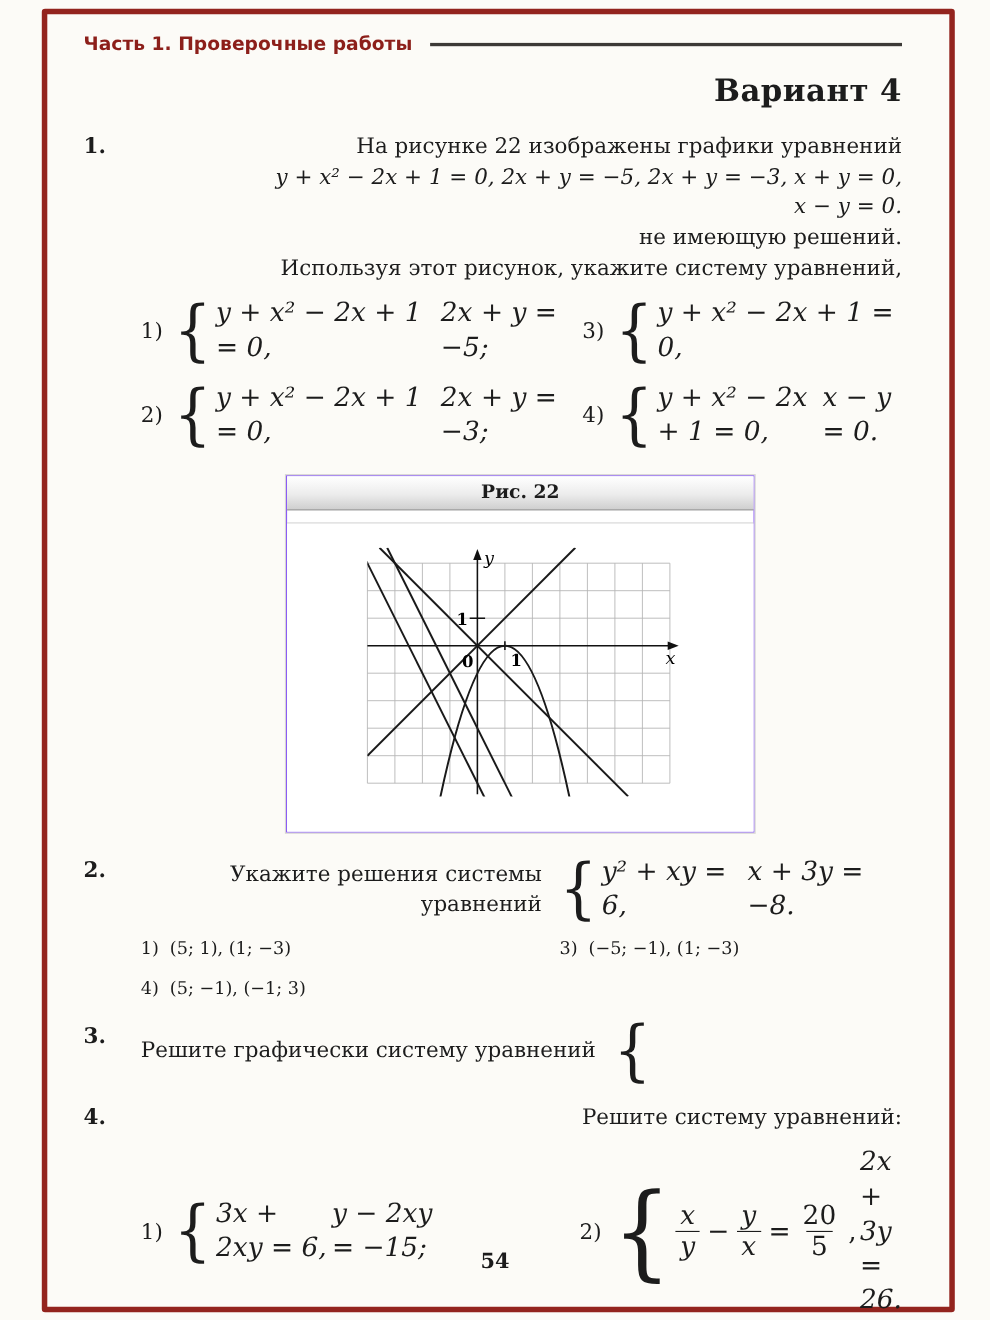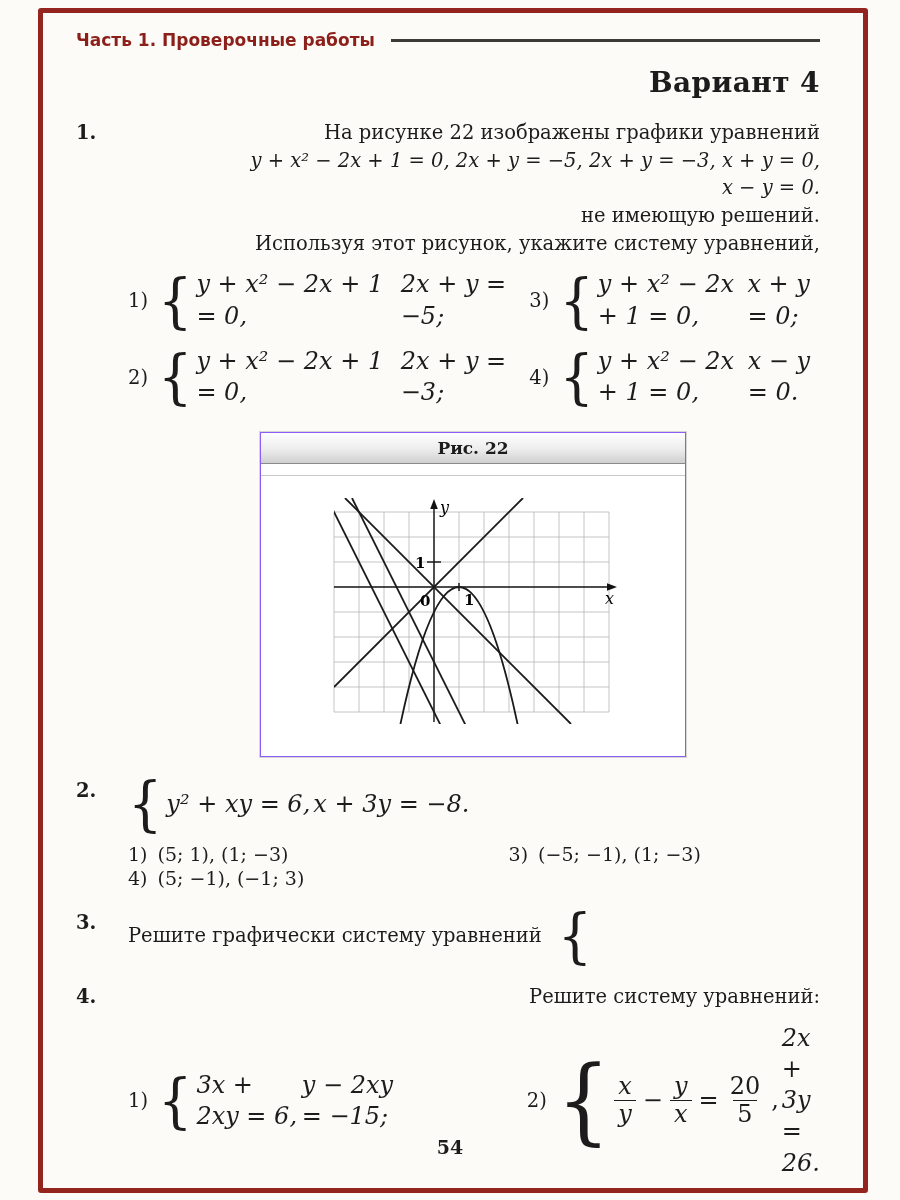--- a/index.html
+++ b/index.html
@@ -42,21 +42,21 @@
   .fig-title {
     height:30px; display:flex; align-items:center; justify-content:center;
     font-weight:bold; font-size:17px;
     background:linear-gradient(180deg,#ffffff 0%,#ececec 55%,#cfcfcf 100%);
     border-bottom:1px solid #8a8a8a;
   }
   .fig-strip { height:11px; border-bottom:1px solid #c9c9c9; }
   .fig-body { padding:16px 0 24px; display:flex; justify-content:center; background:#fff; }
 
   .inline-row { display:flex; align-items:center; gap:16px; }
-  .optgrid { display:grid; grid-template-columns:55% 45%; row-gap:2px; margin-top:12px; font-size:19px; }
+  .optgrid { display:grid; grid-template-columns:55% 45%; row-gap:18px; margin-top:12px; font-size:16px; }
   .optlabel { margin-right:10px; }
 
   .p4row { display:flex; align-items:center; gap:110px; margin-top:12px; }
 
   .fracline { display:flex; align-items:center; gap:7px; }
   .frac { display:inline-flex; flex-direction:column; align-items:center; }
   .fnum { display:block; padding:0 4px 1px; line-height:1.05; }
   .fden { display:block; border-top:1.6px solid #1c1c1c; padding:1px 4px 0; line-height:1.05; }
 
   .pagenum { position:absolute; bottom:42px; left:0; right:0; text-align:center; font-weight:bold; font-size:19px; }
@@ -96,21 +96,20 @@
             <span class="syslines">
               <span class="math">y + x² − 2x + 1 = 0,</span>
               <span class="math">2x + y = −5;</span>
             </span>
           </div>
           <div class="system">
             <span class="syslabel">3)</span>
             <span class="brace brace-2">{</span>
             <span class="syslines">
               <span class="math">y + x² − 2x + 1 = 0,</span>
-              <span class="math">x + y = 0;</span>
             </span>
           </div>
           <div class="system">
             <span class="syslabel">2)</span>
             <span class="brace brace-2">{</span>
             <span class="syslines">
               <span class="math">y + x² − 2x + 1 = 0,</span>
               <span class="math">2x + y = −3;</span>
             </span>
           </div>
@@ -162,20 +161,21 @@
           <text class="tick-label" x="140" y="113">1</text>
           <text class="tick-label" x="91" y="76">1</text>
         </svg>
       </div>
     </div>
 
     <div class="problem">
       <div class="pnum">2.</div>
       <div class="pbody">
         <div class="inline-row">
+          <span class="ptext">Укажите решения системы уравнений</span>
           <span class="system">
             <span class="brace brace-2">{</span>
             <span class="syslines">
               <span class="math">y² + xy = 6,</span>
               <span class="math">x + 3y = −8.</span>
             </span>
           </span>
         </div>
         <div class="optgrid">
           <div class="option">

